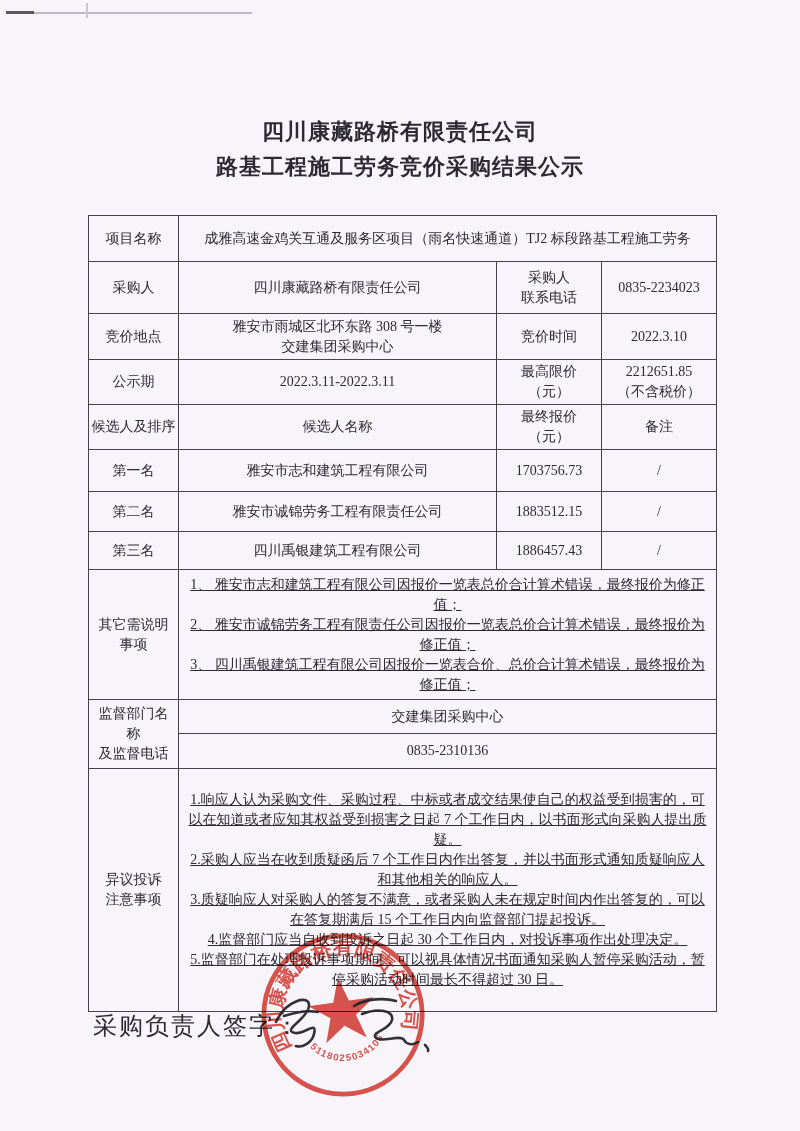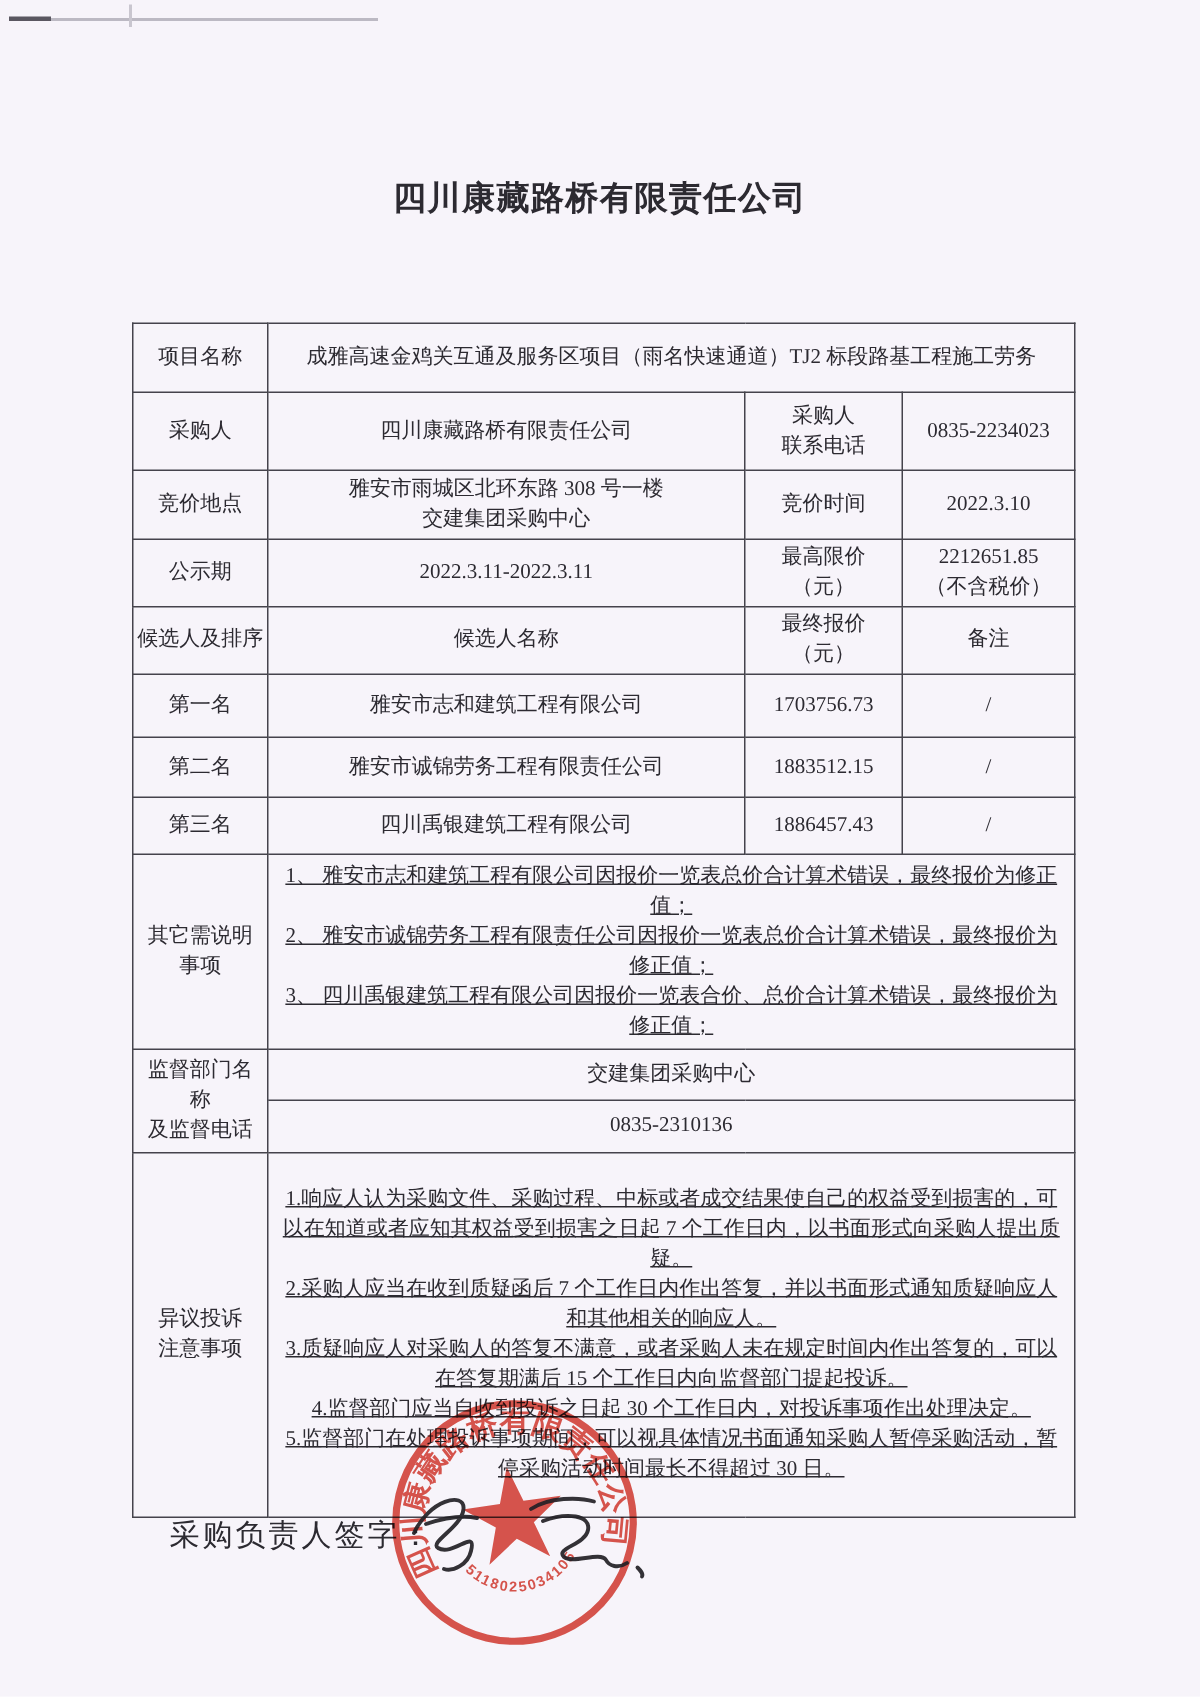--- a/index.html
+++ b/index.html
@@ -39,21 +39,21 @@
   td.project-val{white-space:nowrap;font-size:13.5px;}
   td.longtext{
     text-align:left;vertical-align:middle;
     padding:8px 10px;line-height:21.3px;text-decoration:underline;
   }
   td.complaint-cell{line-height:21.9px;padding:10px 10px;}
   .para{margin:0;}
 
   .sign-line{
     position:absolute;left:93px;top:1010px;
-    font-size:20px;letter-spacing:2px;margin-left:20px;
+    font-size:24px;letter-spacing:2px;
   }
 
   .stamp{
     position:absolute;left:256px;top:928px;
     width:174px;height:174px;
     transform:rotate(-8deg);
     opacity:.84;
     mix-blend-mode:multiply;
     pointer-events:none;
   }
@@ -67,20 +67,21 @@
 <body>
 
 <div class="page">
 
   <div class="artifact-hline"></div>
   <div class="artifact-hline-dark"></div>
   <div class="artifact-vline"></div>
 
   <div class="titles">
     <div class="title-line">四川康藏路桥有限责任公司</div>
+    <div class="title-line">路基工程施工劳务竞价采购结果公示</div>
   </div>
 
   <table class="doc">
     <colgroup>
         <col class="c1">
         <col class="c2">
         <col class="c3">
         <col class="c4">
       </colgroup>
 

